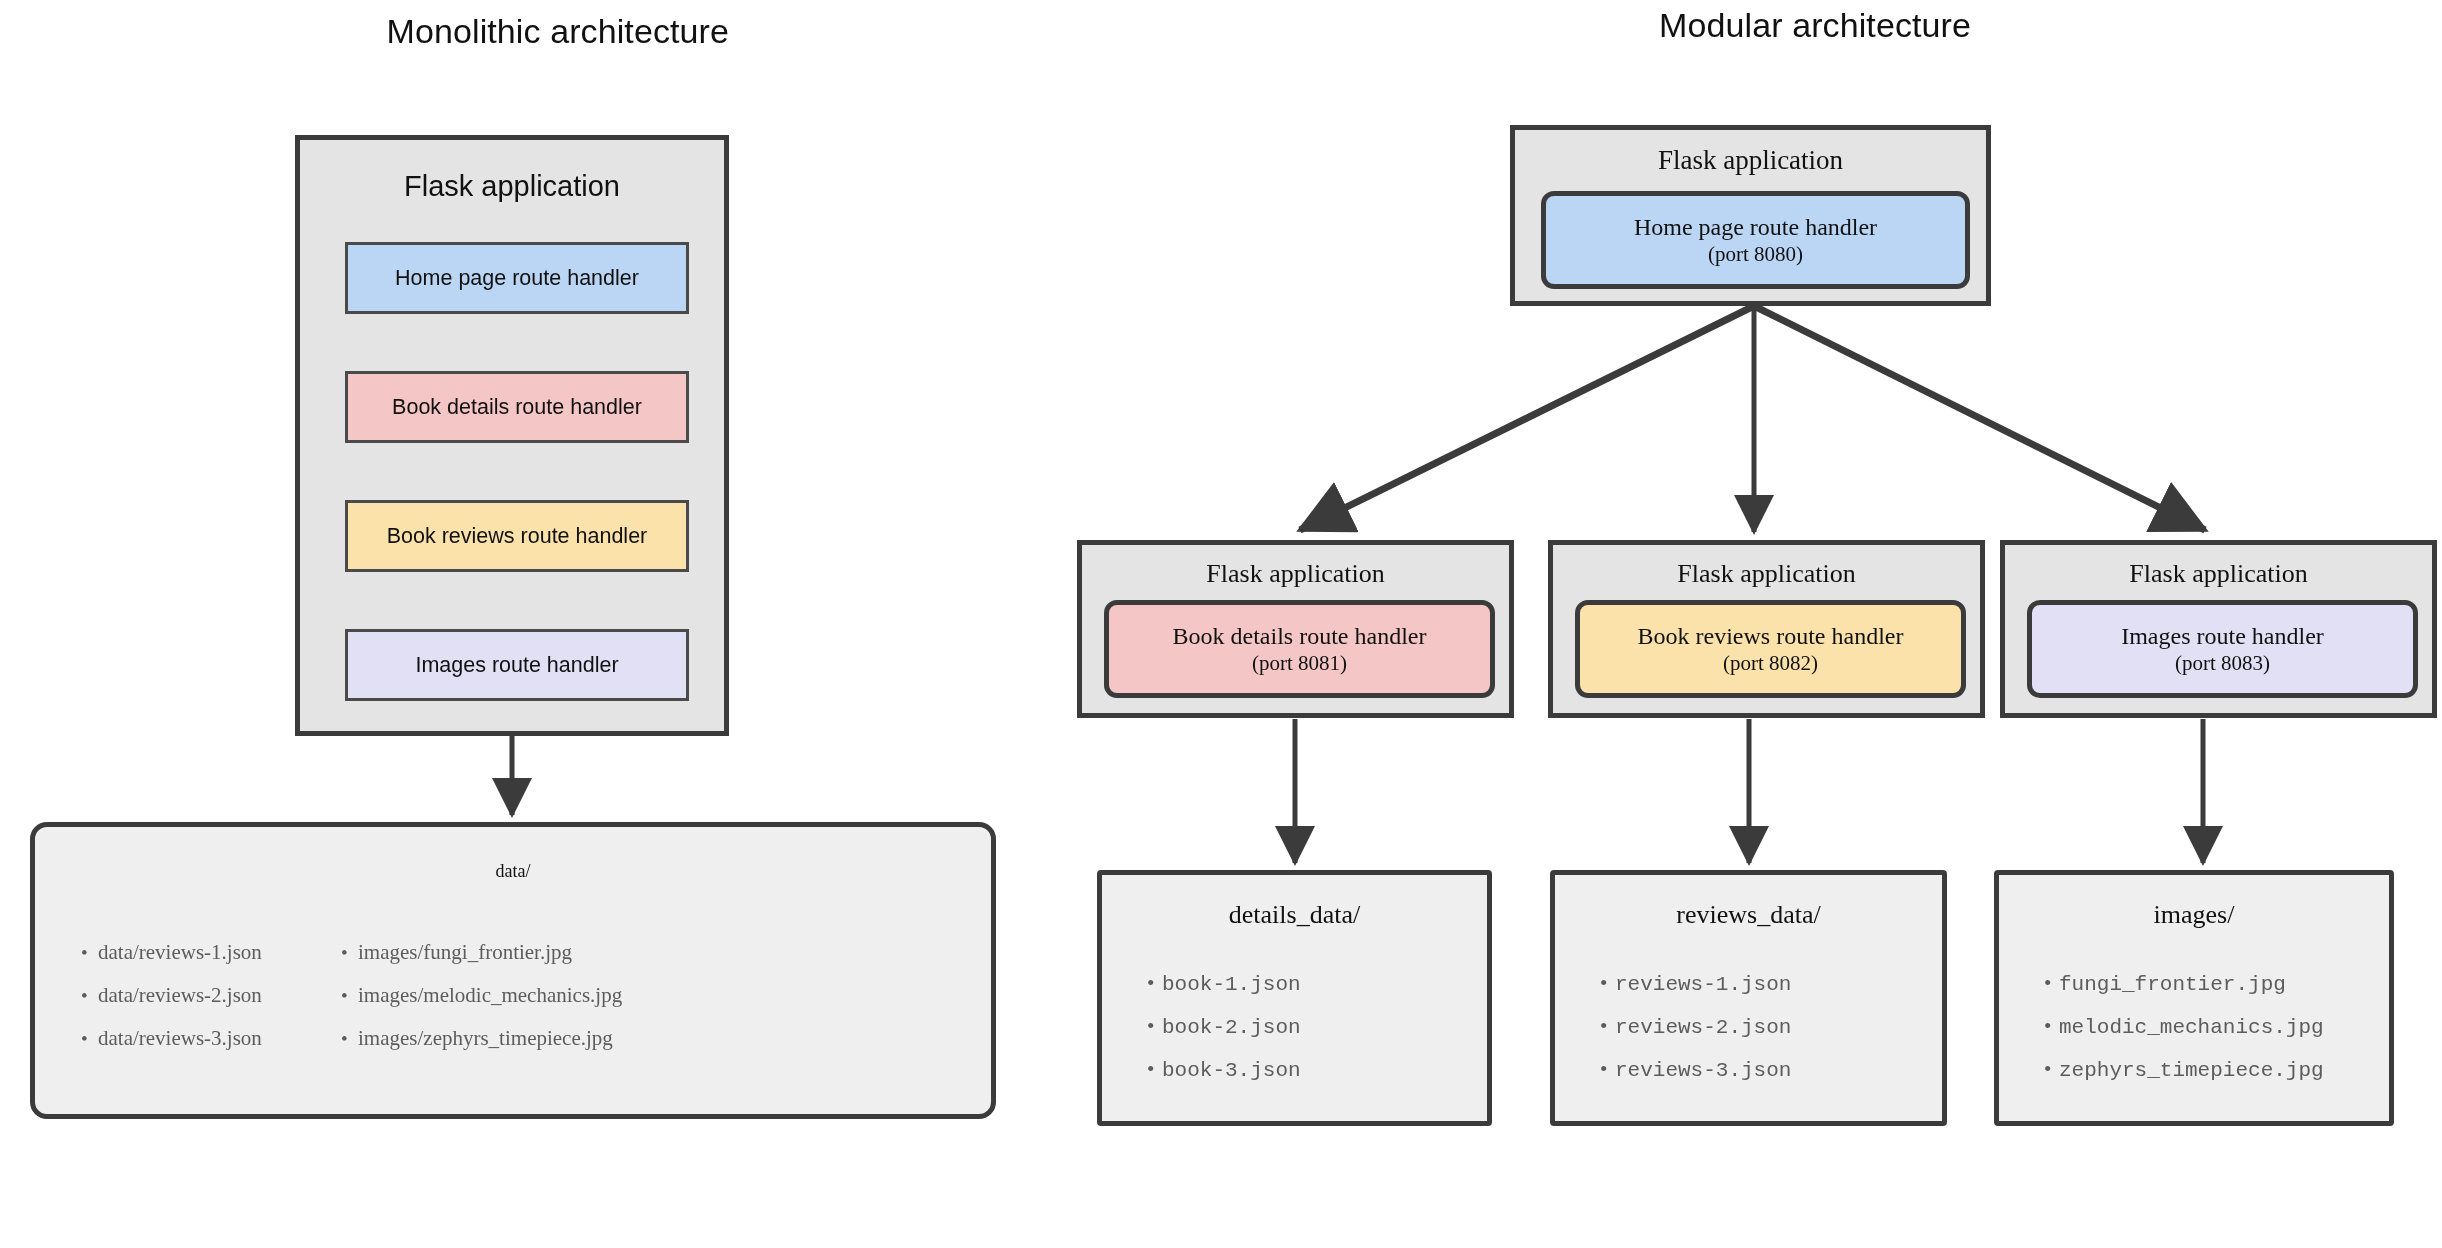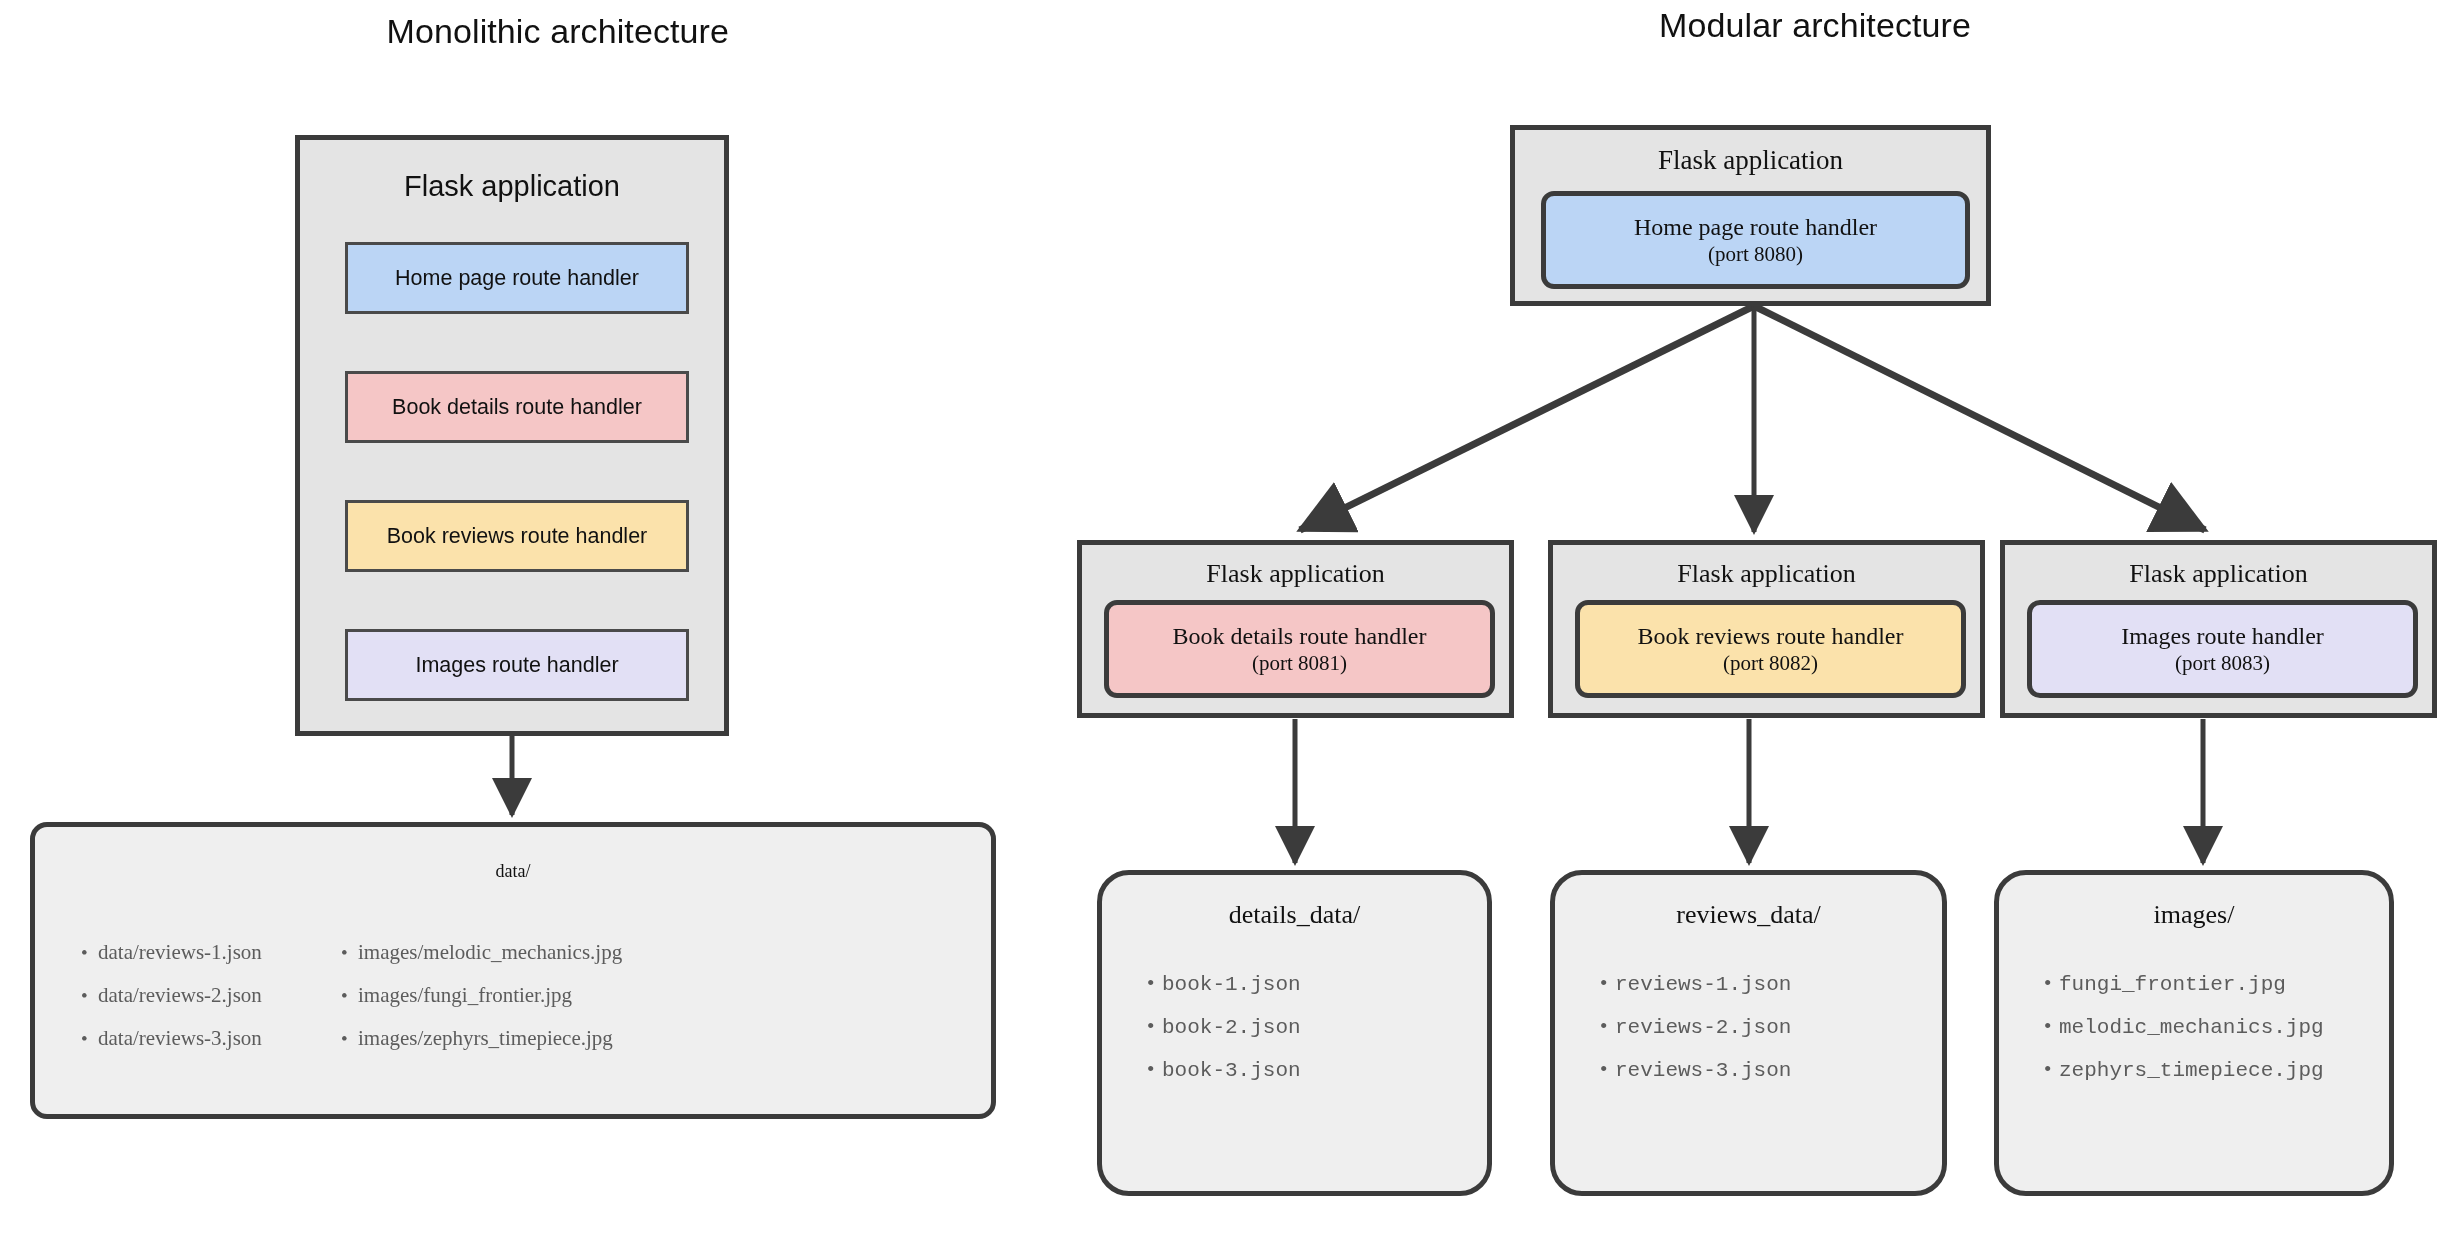--- a/index.html
+++ b/index.html
@@ -132,24 +132,24 @@
   #svc-reviews{left:1548px;}
   #svc-images{left:2000px;}
   .svc .app-label{top:14px;font-size:26px;}
   .svc .mod-handler{left:22px;top:55px;width:391px;height:98px;}
   #svc-details .mod-handler{background:#f5c6c6;}
   #svc-reviews .mod-handler{background:#fbe2ab;}
   #svc-images .mod-handler{background:#e2e0f5;}
 
   
   .mod-data{
-    position:absolute;top:870px;height:326px;
+    position:absolute;top:870px;height:256px;
     background:#efefef;
     border:5px solid #3b3b3b;
-    border-radius:32px;
+    border-radius:4px;
     box-sizing:border-box;
   }
   #data-details{left:1097px;width:395px;}
   #data-reviews{left:1550px;width:397px;}
   #data-images{left:1994px;width:400px;padding-left:16px;}
   .mod-data .folder-title{
     position:absolute;left:0;right:0;top:25px;
     text-align:center;
     font-family:"Liberation Serif",serif;
     font-size:26px;color:#111;
@@ -222,22 +222,22 @@
     <div class="data-cols">
       <div class="data-col wide">
         <ul>
           <li>data/reviews-1.json</li>
           <li>data/reviews-2.json</li>
           <li>data/reviews-3.json</li>
         </ul>
       </div>
       <div class="data-col widest">
         <ul>
+          <li>images/fungi_frontier.jpg</li>
           <li>images/melodic_mechanics.jpg</li>
-          <li>images/fungi_frontier.jpg</li>
           <li>images/zephyrs_timepiece.jpg</li>
         </ul>
       </div>
     </div>
   </div>
 
   <div class="mod-app" id="mod-root">
     <div class="app-label">Flask application</div>
     <div class="mod-handler">
       <span class="hname">Home page route handler</span>

